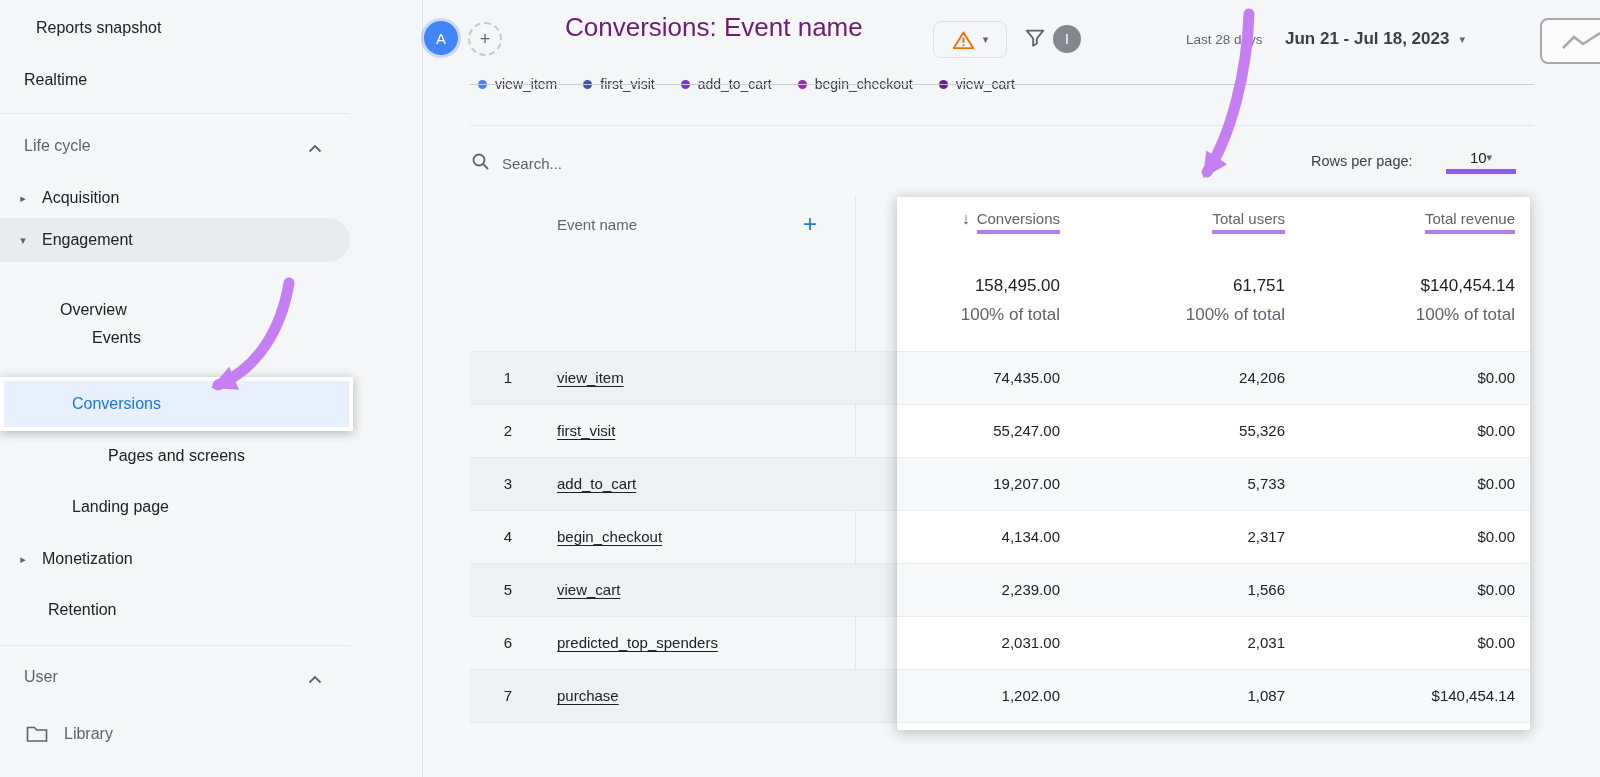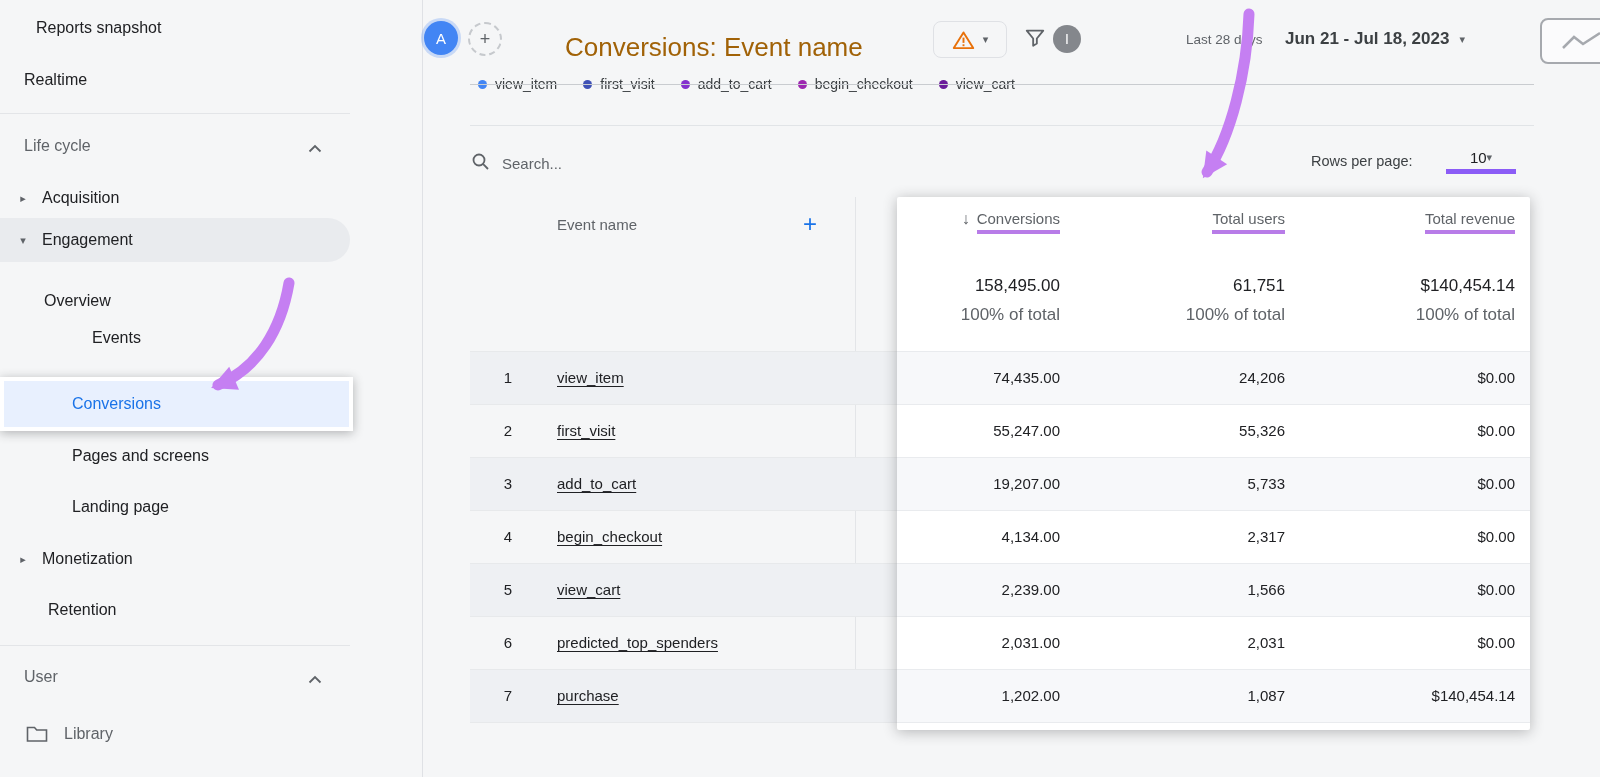--- a/index.html
+++ b/index.html
@@ -17,21 +17,21 @@
   .si.section{color:#5f6368}
   .sdiv{position:absolute;left:0;width:350px;height:1px;background:#e3e5e8}
   .chevup{position:absolute;left:308px;top:15px}
   .section-active{position:absolute;left:0;top:218px;width:350px;height:44px;background:#e9ebee;border-radius:0 22px 22px 0}
   .conv-box{position:absolute;left:0;top:377px;width:353px;height:54px;background:#fff;box-shadow:0 2px 10px rgba(32,33,36,.32);z-index:10}
   .conv-pill{position:absolute;left:4px;top:4px;right:4px;bottom:4px;background:#e8f0fe;display:flex;align-items:center;padding-left:68px;color:#1a73e8;font-size:16px;font-weight:500;cursor:pointer}
 
   
   .avatar{position:absolute;left:424px;top:21px;width:34px;height:34px;border-radius:50%;background:#4285f4;color:#fff;display:flex;align-items:center;justify-content:center;font-size:15px;font-weight:500;box-shadow:0 0 0 3px rgba(66,133,244,.25);cursor:pointer}
   .plusbtn{position:absolute;left:468px;top:22px;width:30px;height:30px;border:2px dashed #c6c9cd;border-radius:50%;color:#5f6368;display:flex;align-items:center;justify-content:center;font-size:18px;cursor:pointer}
-  .page-title{position:absolute;left:565px;top:32px;font-size:26px;color:#a16207;white-space:nowrap}
+  .page-title{position:absolute;left:565px;top:12px;font-size:26px;color:#701a75;white-space:nowrap}
   .warn-pill{position:absolute;left:933px;top:21px;width:74px;height:37px;border:1px solid #dfe1e5;border-radius:8px;display:flex;align-items:center;justify-content:center;gap:8px;cursor:pointer;box-sizing:border-box}
   .chev-glyph{font-size:11px;color:#5f6368}
   .filter-btn{position:absolute;left:1024px;top:27px;cursor:pointer}
   .info-btn{position:absolute;left:1053px;top:25px;width:28px;height:28px;border-radius:50%;background:#84878c;color:#fff;font-size:14px;display:flex;align-items:center;justify-content:center;cursor:pointer}
   .range-label{position:absolute;left:1186px;top:32px;font-size:13.5px;color:#5f6368}
   .range-date{position:absolute;left:1285px;top:29px;font-size:17px;font-weight:600;color:#3c4043;display:flex;align-items:center;gap:10px;cursor:pointer}
   .partial-icon{position:absolute;left:1540px;top:18px;width:80px;height:42px;border:2px solid #a6a9ae;border-radius:8px;display:flex;align-items:center;justify-content:center;background:#fbfbfc}
 
   
   .legend{position:absolute;left:478px;top:76px;display:flex;gap:26px;align-items:center;height:16px;z-index:1}
@@ -104,34 +104,34 @@
     <span class="caret">▸</span>
     <span>Acquisition</span>
   </div>
 
   <div class="section-active"></div>
   <div class="si" style="top:218px;padding-left:16px">
     <span class="caret">▾</span>
     <span>Engagement</span>
   </div>
 
-  <div class="si" style="top:279px;padding-left:44px">
+  <div class="si" style="top:288px;padding-left:60px">
     <span>Overview</span>
   </div>
   <div class="si" style="top:316px;padding-left:92px">
     <span>Events</span>
   </div>
 
   <div class="conv-box">
     <div class="conv-pill">
       <span>Conversions</span>
     </div>
   </div>
 
-  <div class="si" style="top:434px;padding-left:72px">
+  <div class="si" style="top:434px;padding-left:108px">
     <span>Pages and screens</span>
   </div>
   <div class="si" style="top:485px;padding-left:72px">
     <span>Landing page</span>
   </div>
 
   <div class="si" style="top:537px;padding-left:16px">
     <span class="caret">▸</span>
     <span>Monetization</span>
   </div>

